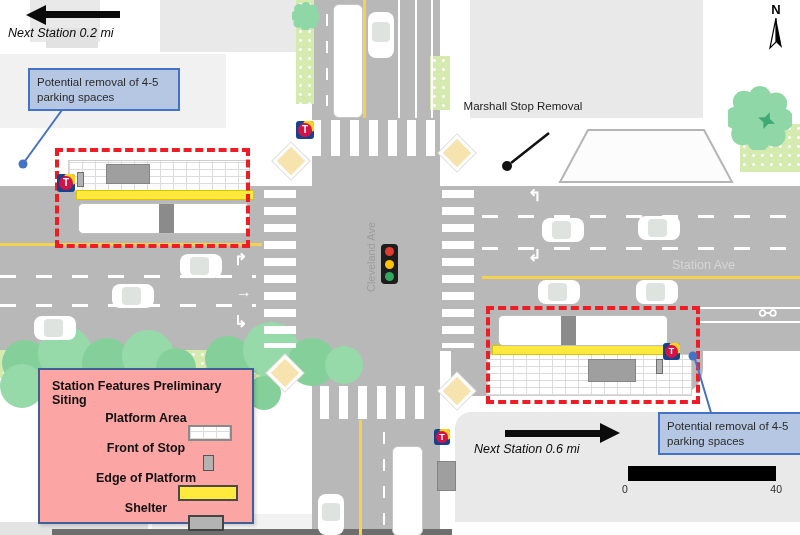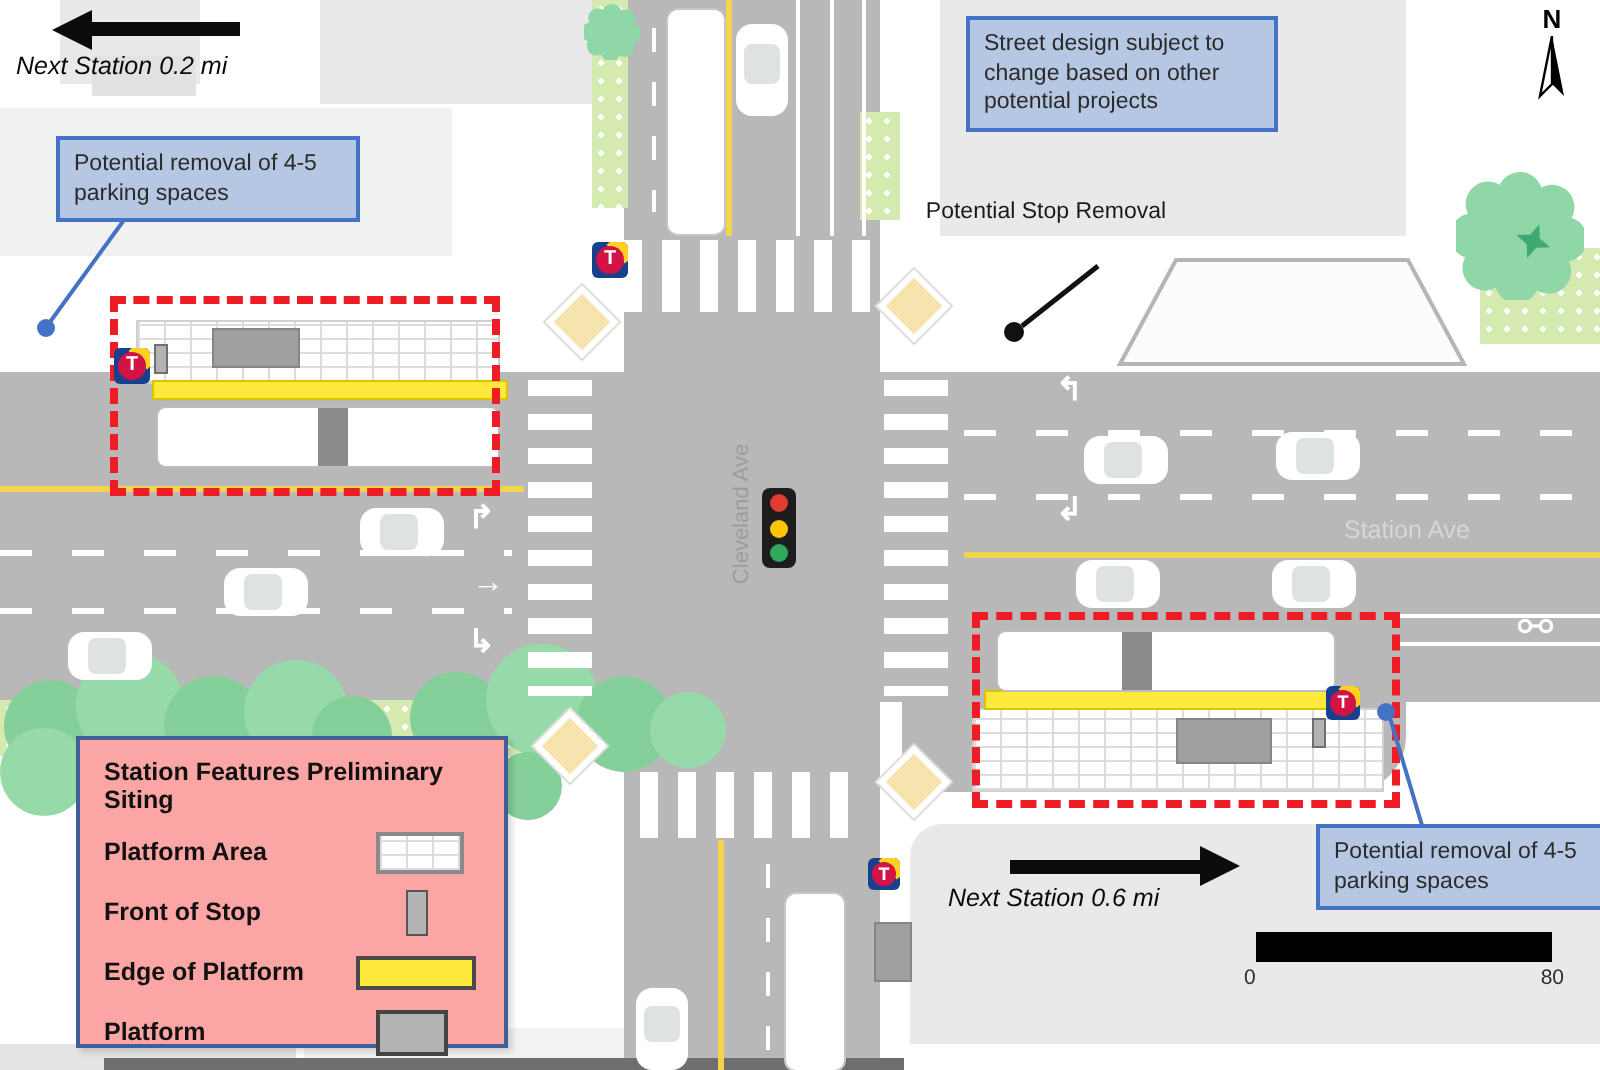--- a/index.html
+++ b/index.html
@@ -42,21 +42,21 @@
     font-size:11.5px;line-height:1.28;padding:5px 7px;z-index:45;}
   .nslabel{position:absolute;font-weight:400;font-style:italic;color:#0a0a0a;font-size:12.5px;z-index:45;white-space:nowrap;}
   .arrowshaft{position:absolute;background:#0b0b0b;height:7px;z-index:45;}
   .streetlabel{position:absolute;z-index:5;white-space:nowrap;}
   .signal{position:absolute;left:381px;top:244px;width:17px;height:40px;background:#1d1d1d;border-radius:4px;
     display:flex;flex-direction:column;align-items:center;justify-content:space-evenly;z-index:6;}
   .dot{width:9px;height:9px;border-radius:50%;}
   .legend{position:absolute;left:38px;top:368px;width:212px;height:152px;background:#fca5a5;
     border:2px solid #3f5f96;box-shadow:2px 2px 3px rgba(0,0,0,0.15);z-index:50;}
   .lg-title{font-weight:700;font-size:12.5px;color:#111;padding:9px 12px 4px 12px;}
-  .lg-row{display:flex;align-items:center;height:30px;padding:0 12px;}
+  .lg-row{display:flex;align-items:center;height:30px;padding:0 12px;flex-direction:column;}
   .lg-label{font-weight:700;font-size:12.5px;color:#111;}
   .scalewrap{position:absolute;z-index:45;color:#2e2e2e;}
   .leader{position:absolute;left:0;top:0;width:800px;height:535px;z-index:40;pointer-events:none;}
 </style>
 </head>
 <body>
 
 <div id="stage">
 
   <div class="bldg" style="left:30px;top:0;width:70px;height:42px;"></div>
@@ -226,59 +226,58 @@
   <svg class="leader" width="800" height="535" viewBox="0 0 800 535">
     <line x1="62" y1="110" x2="25" y2="161" stroke="#4472c4" stroke-width="2"></line>
     <circle cx="23" cy="164" r="4.5" fill="#4472c4"></circle>
     <line x1="712" y1="416" x2="695" y2="359" stroke="#4472c4" stroke-width="2"></line>
     <circle cx="693" cy="356" r="4.5" fill="#4472c4"></circle>
     <line x1="549" y1="133" x2="511" y2="163" stroke="#111111" stroke-width="2.5"></line>
     <circle cx="507" cy="166" r="5" fill="#111111"></circle>
   </svg>
 
   <div class="callout" style="left:28px;top:68px;width:134px;">Potential removal of 4-5 parking spaces</div>
-  <div class="callout" style="left:483px;top:8px;width:138px;">Street design subject to change based on other potential projects</div>
   <div class="callout" style="left:658px;top:412px;width:128px;">Potential removal of 4-5 parking spaces</div>
-  <div class="abs" style="left:448px;top:100px;width:150px;text-align:center;font-size:11.5px;color:#1b1b1b;z-index:45;">Potential Stop Removal</div>
+  <div class="abs" style="left:448px;top:100px;width:150px;text-align:center;font-size:11.5px;color:#1b1b1b;z-index:45;">Marshall Stop Removal</div>
 
   <div class="abs" style="left:26px;top:5px;width:0;height:0;border:10px solid transparent;border-left:0;border-right:20px solid #0b0b0b;z-index:45;"></div>
   <div class="arrowshaft" style="left:44px;top:11px;width:76px;"></div>
   <div class="nslabel" style="left:8px;top:26px;">Next Station 0.2 mi</div>
 
   <div class="arrowshaft" style="left:505px;top:430px;width:96px;"></div>
   <div class="abs" style="left:600px;top:423px;width:0;height:0;border:10.5px solid transparent;border-right:0;border-left:20px solid #0b0b0b;z-index:45;"></div>
   <div class="nslabel" style="left:474px;top:442px;">Next Station 0.6 mi</div>
 
   <div class="abs" style="left:766px;top:2px;width:20px;text-align:center;font-weight:700;font-size:13px;color:#000;z-index:45;">N</div>
   <svg class="abs" style="left:766px;top:18px;z-index:45;" width="20" height="32" viewBox="0 0 20 32">
     <polygon points="10,0 16,30 10,24" fill="#000000"></polygon>
     <polygon points="10,0 4,30 10,24" fill="#ffffff" stroke="#000000" stroke-width="1.2"></polygon>
   </svg>
 
   <div class="scalewrap" style="left:622px;top:466px;width:160px;">
     <div style="margin:0 6px;height:15px;background:#000;"></div>
     <div style="display:flex;justify-content:space-between;font-size:10.5px;margin-top:2px;">
       <span>0</span>
-      <span>80</span>
+      <span>40</span>
     </div>
   </div>
 
   <div class="legend">
     <div class="lg-title">Station Features Preliminary Siting</div>
     <div class="lg-row">
       <span class="lg-label">Platform Area</span>
       <span class="paver" style="position:static;margin-left:auto;margin-right:8px;width:40px;height:17px;border:2px solid #8a8a8a;display:inline-block;"></span>
     </div>
     <div class="lg-row">
       <span class="lg-label">Front of Stop</span>
       <span style="margin-left:auto;margin-right:26px;width:9px;height:21px;background:#b3b3b3;border:1.5px solid #555;display:inline-block;"></span>
     </div>
     <div class="lg-row">
       <span class="lg-label">Edge of Platform</span>
       <span style="margin-left:auto;margin-right:2px;width:56px;height:13px;background:#ffe93c;border:2px solid #4a4a4a;display:inline-block;"></span>
     </div>
     <div class="lg-row">
-      <span class="lg-label">Platform</span>
+      <span class="lg-label">Shelter</span>
       <span style="margin-left:auto;margin-right:16px;width:32px;height:19px;background:#b3b3b3;border:2px solid #444;display:inline-block;"></span>
     </div>
   </div>
 
 </div>
 
 </body></html>

